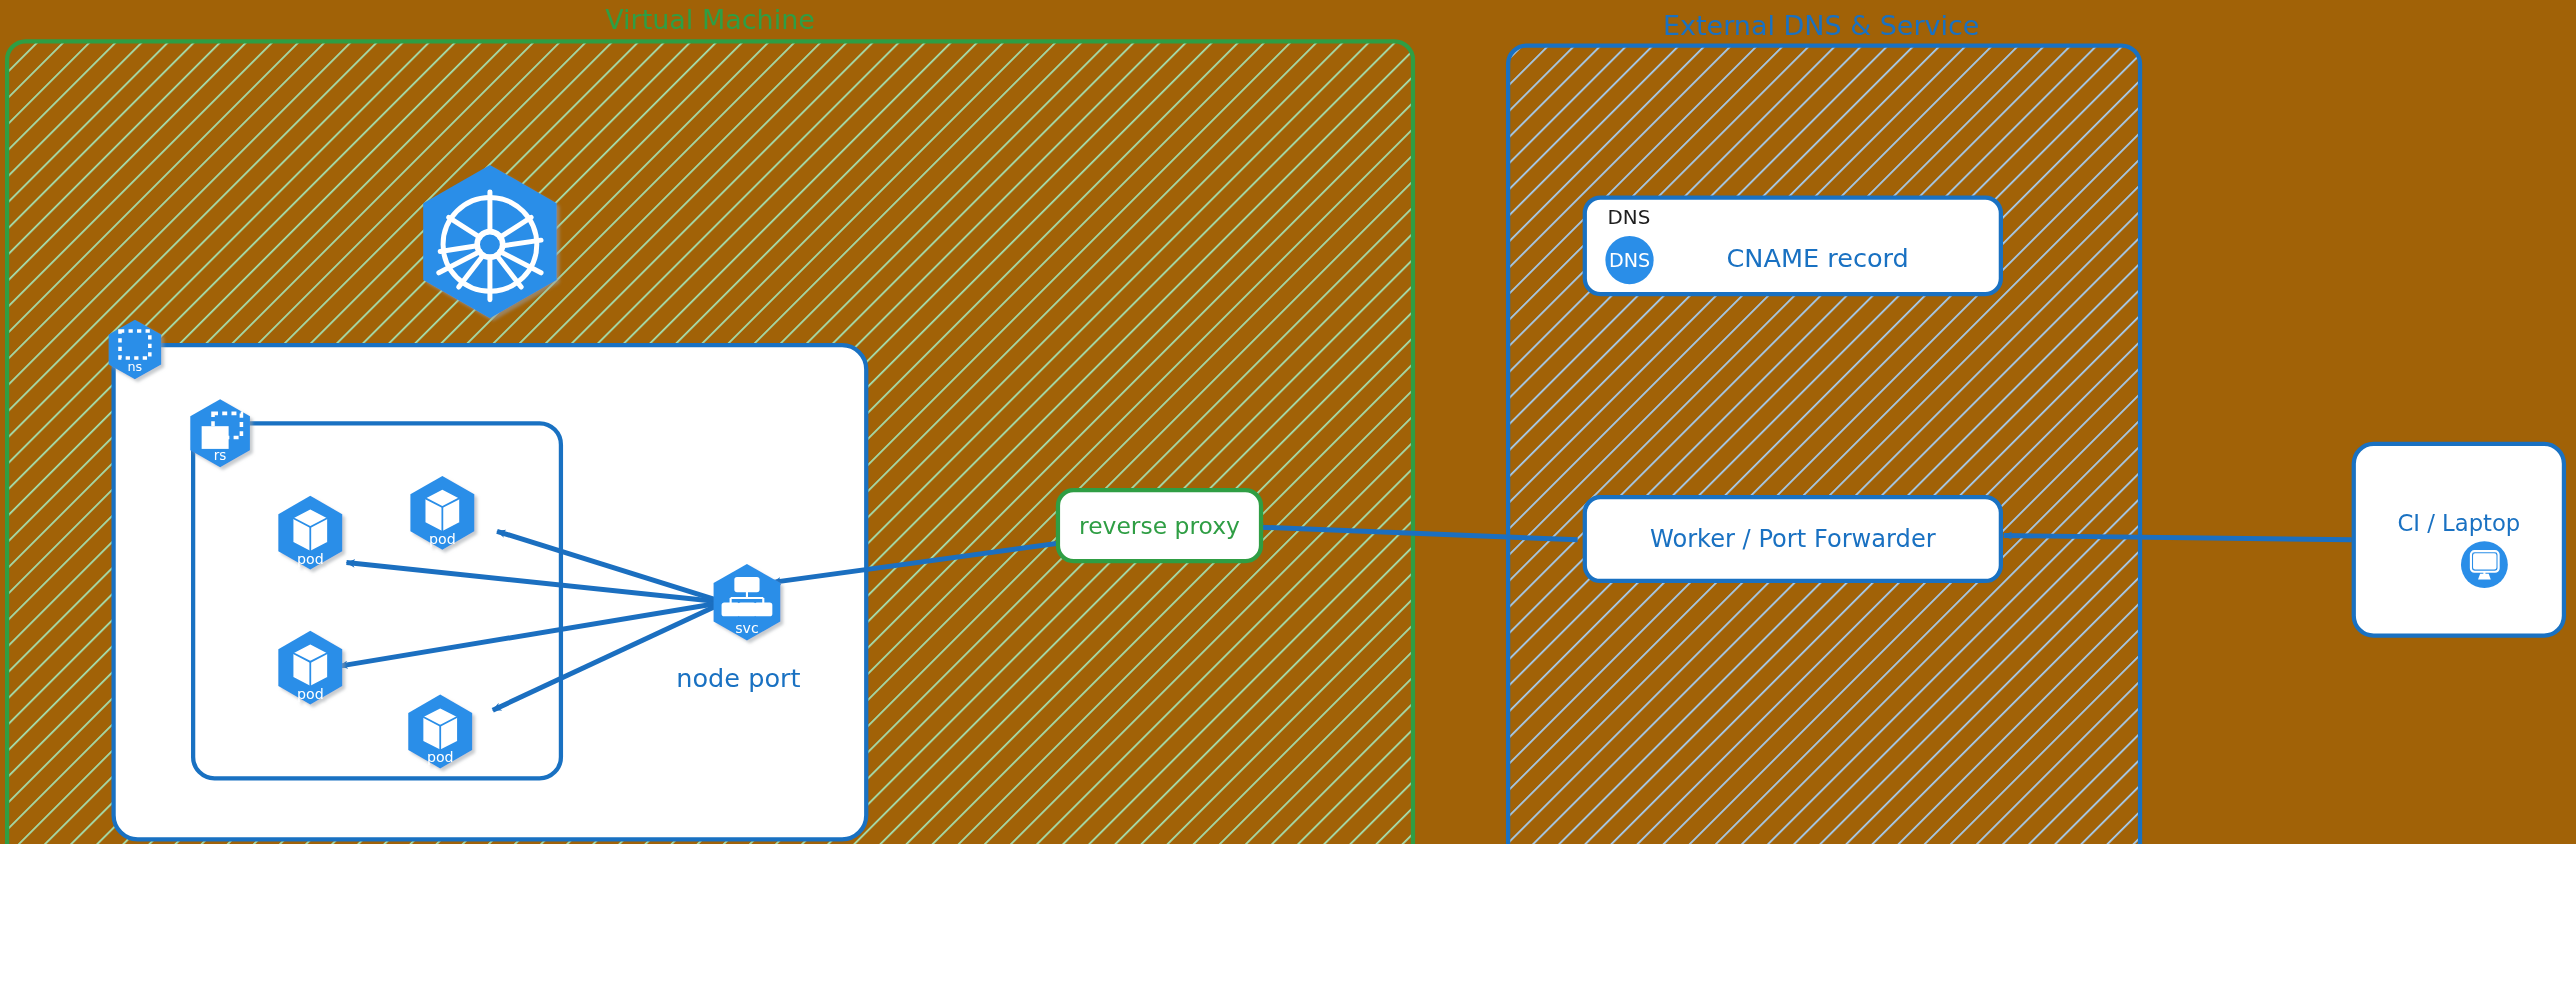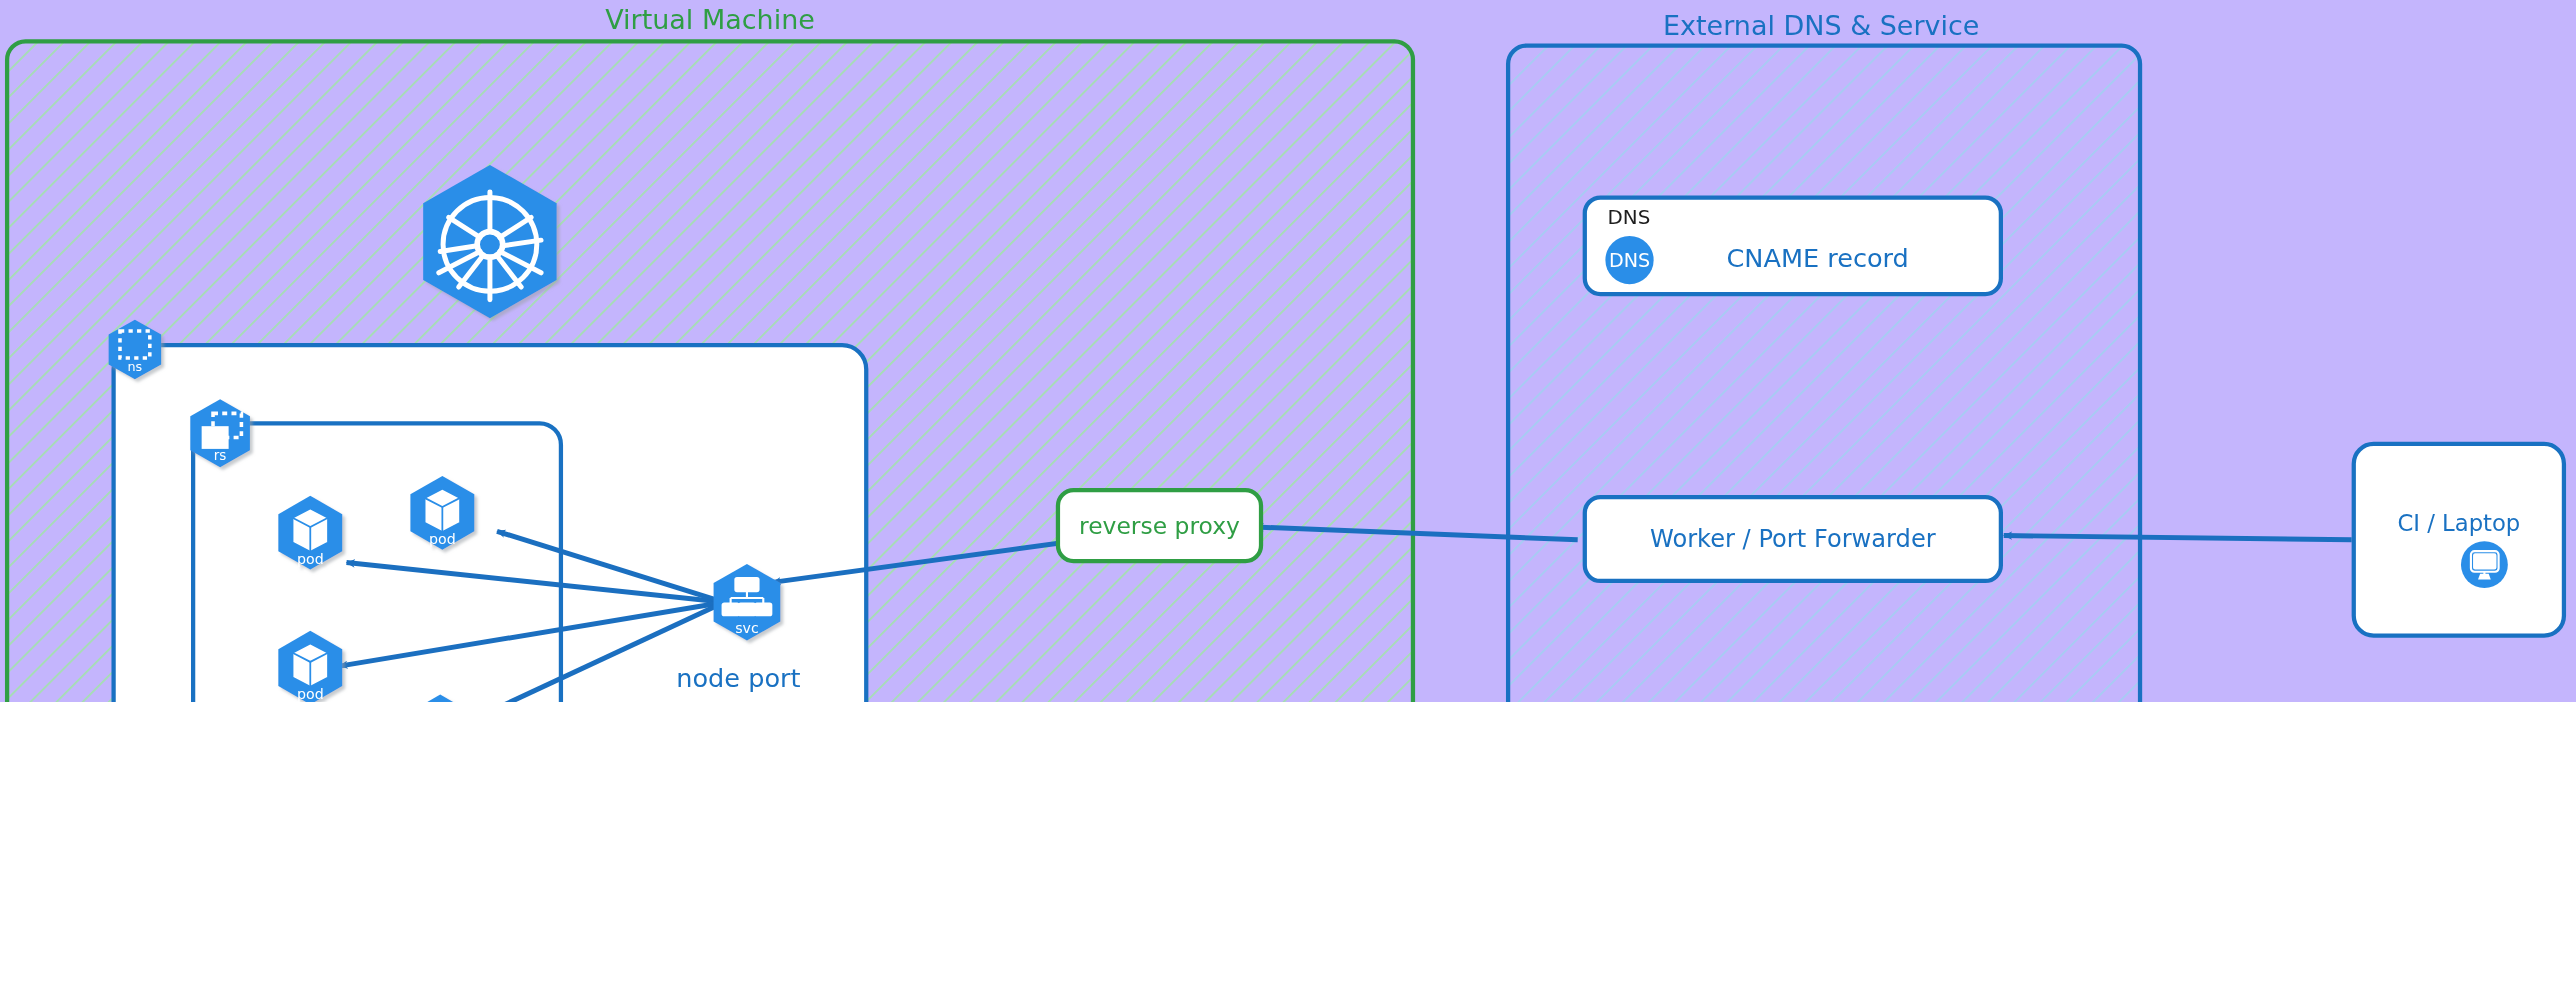--- a/index.html
+++ b/index.html
@@ -3,22 +3,22 @@
 <meta charset="utf-8">
 <style>
   html, body {
     margin: 0; padding: 0;
     background: #ffffff;
     font-family: "DejaVu Sans", sans-serif;
   }
   #canvas {
     position: relative;
     width: 2576px;
-    height: 702px;
-    background: #c4b5fd;
+    height: 844px;
+    background: #a16207;
     overflow: hidden;
   }
   svg.layer {
     position: absolute;
     top: 0; left: 0;
     width: 2576px;
     height: 983px;
   }
   .hand {
     font-family: "DejaVu Sans", sans-serif;

